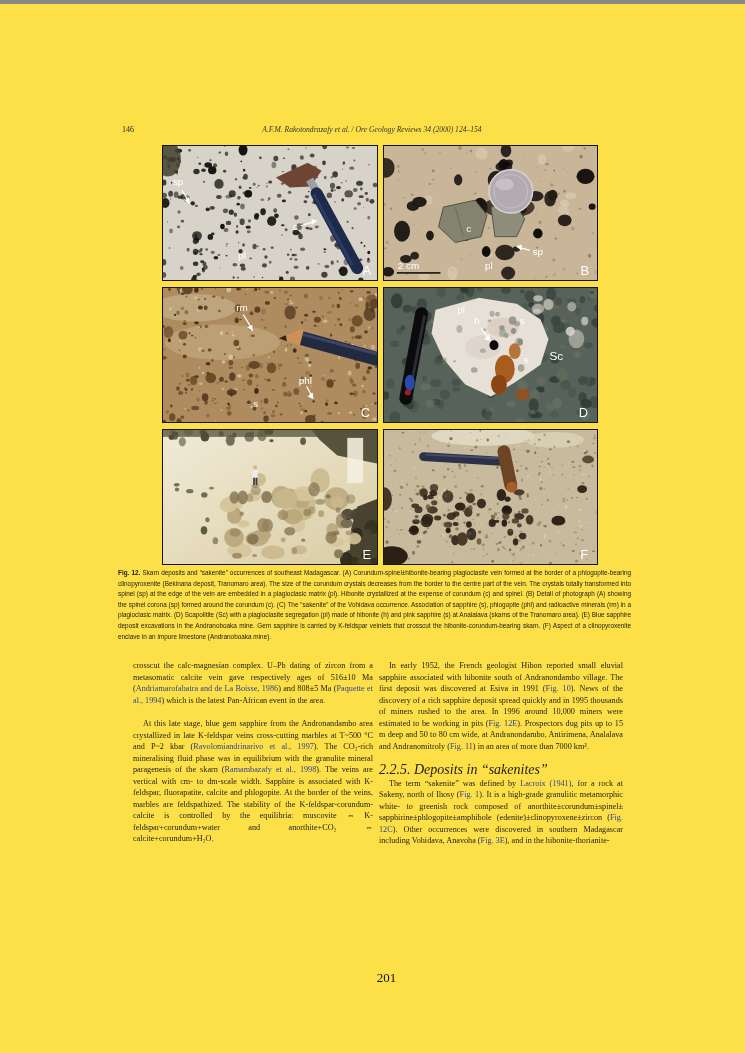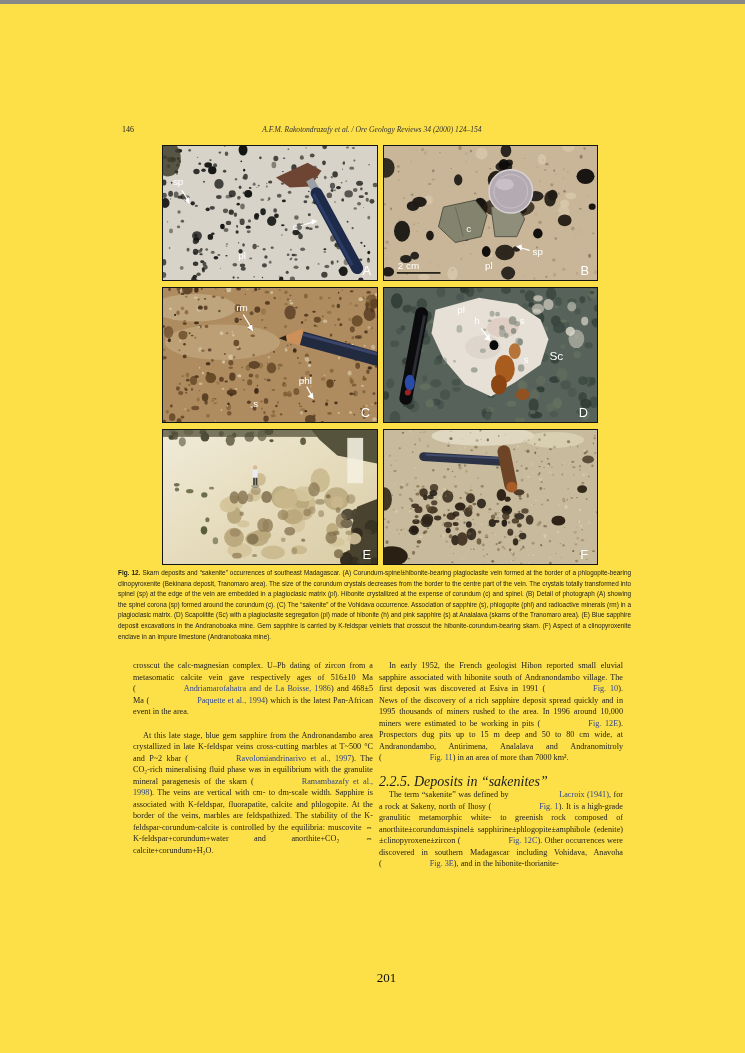--- a/index.html
+++ b/index.html
@@ -23,21 +23,21 @@
            font-size:6.4px;line-height:10.6px;text-align:justify;color:#1a1a1a;}
   .caption .cap-label{font-weight:bold;}
   
   .body-cols{position:absolute;top:656px;left:133px;width:490px;display:flex;gap:6px;}
   .col{font-size:8.2px;line-height:11.5px;text-align:justify;}
   .col-left{width:240px;}
   .col-right{width:244px;}
   .para{margin:0 0 12px 0;}
   .para.indent{text-indent:10px;}
   .subhead{font-style:italic;margin:4px 0 2px 0;font-size:14px;}
-  .ref{color:var(--link,#2e4590);padding-left:48px;}
+  .ref{color:var(--link,#2e4590);}
   
   .page-num{position:absolute;top:966px;left:0;right:0;text-align:center;font-size:13px;color:#111;padding-left:28px;}
 </style>
 </head>
 <body>
 
 <div class="page">
 
   <div class="running-head">
     <span class="folio">146</span>
@@ -1668,21 +1668,21 @@
     </div>
   </div>
 
   <div class="caption">
     <span class="cap-label">Fig. 12.</span>
     <span>Skarn deposits and “sakenite” occurrences of southeast Madagascar. (A) Corundum-spinel±hibonite-bearing plagioclasite vein formed at the border of a phlogopite-bearing clinopyroxenite (Bekinana deposit, Tranomaro area). The size of the corundum crystals decreases from the border to the centre part of the vein. The crystals totally transformed into spinel (sp) at the edge of the vein are embedded in a plagioclasic matrix (pl). Hibonite crystallized at the expense of corundum (c) and spinel. (B) Detail of photograph (A) showing the spinel corona (sp) formed around the corundum (c). (C) The “sakenite” of the Vohidava occurrence. Association of sapphire (s), phlogopite (phl) and radioactive minerals (rm) in a plagioclasic matrix. (D) Scapolitite (Sc) with a plagioclasite segregation (pl) made of hibonite (h) and pink sapphire (s) at Analalava (skarns of the Tranomaro area). (E) Blue sapphire deposit excavations in the Andranoboaka mine. Gem sapphire is carried by K-feldspar veinlets that crosscut the hibonite-corundum-bearing skarn. (F) Aspect of a clinopyroxenite enclave in an impure limestone (Andranoboaka mine).</span>
   </div>
 
   <div class="body-cols">
     <div class="col col-left">
-      <p class="para"><span>crosscut the calc-magnesian complex. U–Pb dating of zircon from a metasomatic calcite vein gave respectively ages of 516±10 Ma (</span><span class="ref">Andriamarofahatra and de La Boisse, 1986</span><span>) and 468±5 Ma (</span><span class="ref">Paquette et al., 1994</span><span>) which is the latest Pan-African event in the area.</span></p>
+      <p class="para"><span>crosscut the calc-magnesian complex. U–Pb dating of zircon from a metasomatic calcite vein gave respectively ages of 516±10 Ma (</span><span class="ref">Andriamarofahatra and de La Boisse, 1986</span><span>) and 808±5 Ma (</span><span class="ref">Paquette et al., 1994</span><span>) which is the latest Pan-African event in the area.</span></p>
       <p class="para indent"><span>At this late stage, blue gem sapphire from the Andronandambo area crystallized in late K-feldspar veins cross-cutting marbles at T~500 °C and P~2 kbar (</span><span class="ref">Ravolomiandrinarivo et al., 1997</span><span>). The CO₂-rich mineralising fluid phase was in equilibrium with the granulite mineral paragenesis of the skarn (</span><span class="ref">Ramambazafy et al., 1998</span><span>). The veins are vertical with cm- to dm-scale width. Sapphire is associated with K-feldspar, fluorapatite, calcite and phlogopite. At the border of the veins, marbles are feldspathized. The stability of the K-feldspar-corundum-calcite is controlled by the equilibria: muscovite ⇔ K-feldspar+corundum+water and anorthite+CO₂ ⇔ calcite+corundum+H₂O.</span></p>
     </div>
     <div class="col col-right">
       <p class="para" style="text-indent:10px"><span>In early 1952, the French geologist Hibon reported small eluvial sapphire associated with hibonite south of Andranondambo village. The first deposit was discovered at Esiva in 1991 (</span><span class="ref">Fig. 10</span><span>). News of the discovery of a rich sapphire deposit spread quickly and in 1995 thousands of miners rushed to the area. In 1996 around 10,000 miners were estimated to be working in pits (</span><span class="ref">Fig. 12E</span><span>). Prospectors dug pits up to 15 m deep and 50 to 80 cm wide, at Andranondambo, Antirimena, Analalava and Andranomitroly (</span><span class="ref">Fig. 11</span><span>) in an area of more than 7000 km².</span></p>
       <p class="subhead">2.2.5. Deposits in “sakenites”</p>
       <p class="para indent"><span>The term “sakenite” was defined by </span><span class="ref">Lacroix (1941)</span><span>, for a rock at Sakeny, north of Ihosy (</span><span class="ref">Fig. 1</span><span>). It is a high-grade granulitic metamorphic white- to greenish rock composed of anorthite±corundum±spinel± sapphirine±phlogopite±amphibole (edenite)±clinopyroxene±zircon (</span><span class="ref">Fig. 12C</span><span>). Other occurrences were discovered in southern Madagascar including Vohidava, Anavoha (</span><span class="ref">Fig. 3E</span><span>), and in the hibonite-thorianite-</span></p>
     </div>
   </div>
 
   <div class="page-num">201</div>

